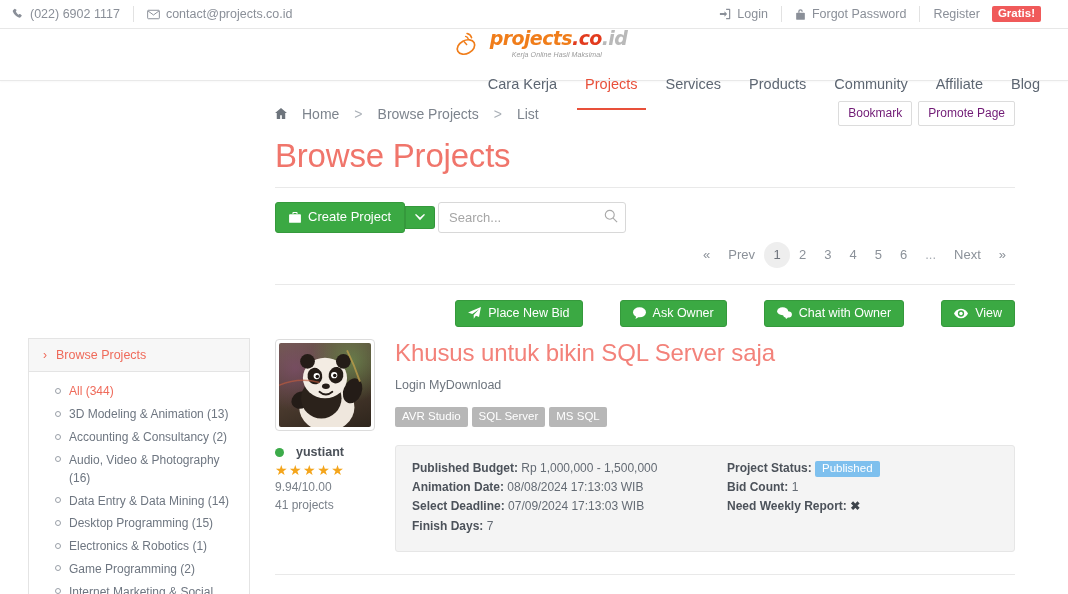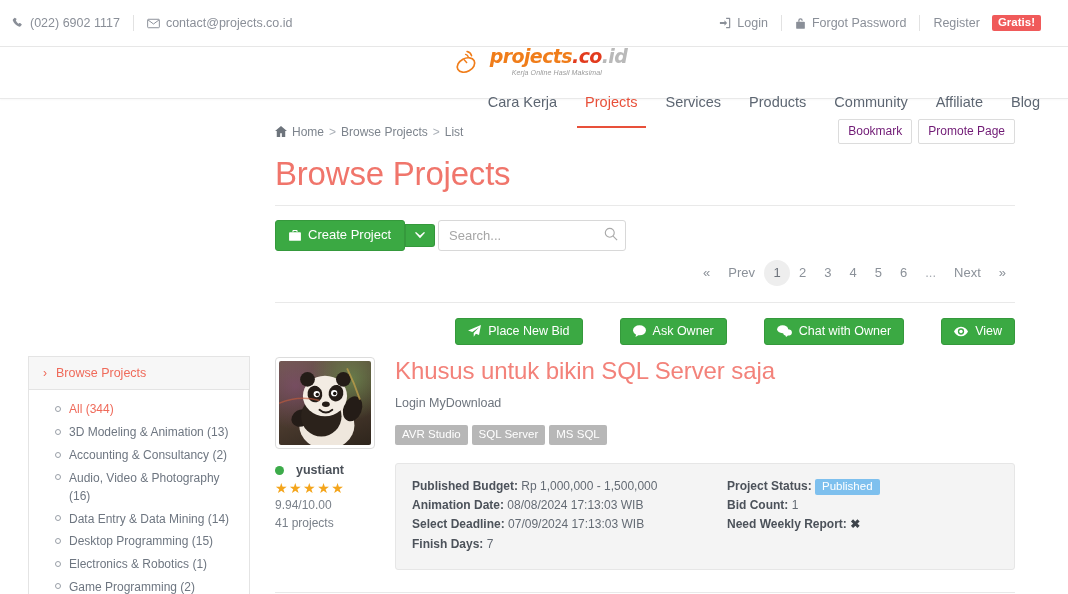--- a/index.html
+++ b/index.html
@@ -8,21 +8,21 @@
     width: 1068px; height: 594px;
     overflow: hidden;
     background: #ffffff;
     font-family: "Liberation Sans", sans-serif;
     color: #5a5a5a;
     -webkit-font-smoothing: antialiased;
   }
 
   
   .topbar {
-    height: 47px;
+    height: 29px;
     background: #ffffff;
     border-bottom: 1px solid #e7e7e7;
     display: flex;
     align-items: center;
     padding: 0 14px 0 10px;
     font-size: 12.5px;
     color: #8a8f98;
   }
   .topbar-left { display: flex; align-items: center; gap: 0; }
   .tb-item { display: flex; align-items: center; gap: 6px; padding: 0 13px; color: #8a8f98; text-decoration: none; white-space: nowrap; }
@@ -97,21 +97,21 @@
     padding: 2.4px 10px 2.4px 40px; position: relative; cursor: pointer;
   }
   .side-list li::before {
     content: ""; position: absolute; left: 26px; top: 8px;
     width: 4px; height: 4px; border: 1px solid #9aa0a8; border-radius: 50%;
   }
   .side-list li.cur { color: #ef6a5a; }
 
   
   .crumb-row { display: flex; align-items: center; padding-top: 20px; }
-  .crumb { font-size: 12px; color: #7d848d; display: flex; align-items: center; gap: 5px; }
+  .crumb { font-size: 14px; color: #7d848d; display: flex; align-items: center; gap: 15px; }
   .crumb a { color: #7d848d; text-decoration: none; }
   .crumb .sep { color: #aab0b7; }
   .crumb-btns { margin-left: auto; display: flex; gap: 6px; }
   .crumb-btn {
     border: 1px solid #dcdcdc; background: #fff; color: #701a75;
     font-size: 12px; padding: 4px 9px 5px; border-radius: 2px; cursor: pointer;
     font-family: inherit; white-space: nowrap;
   }
 
   

